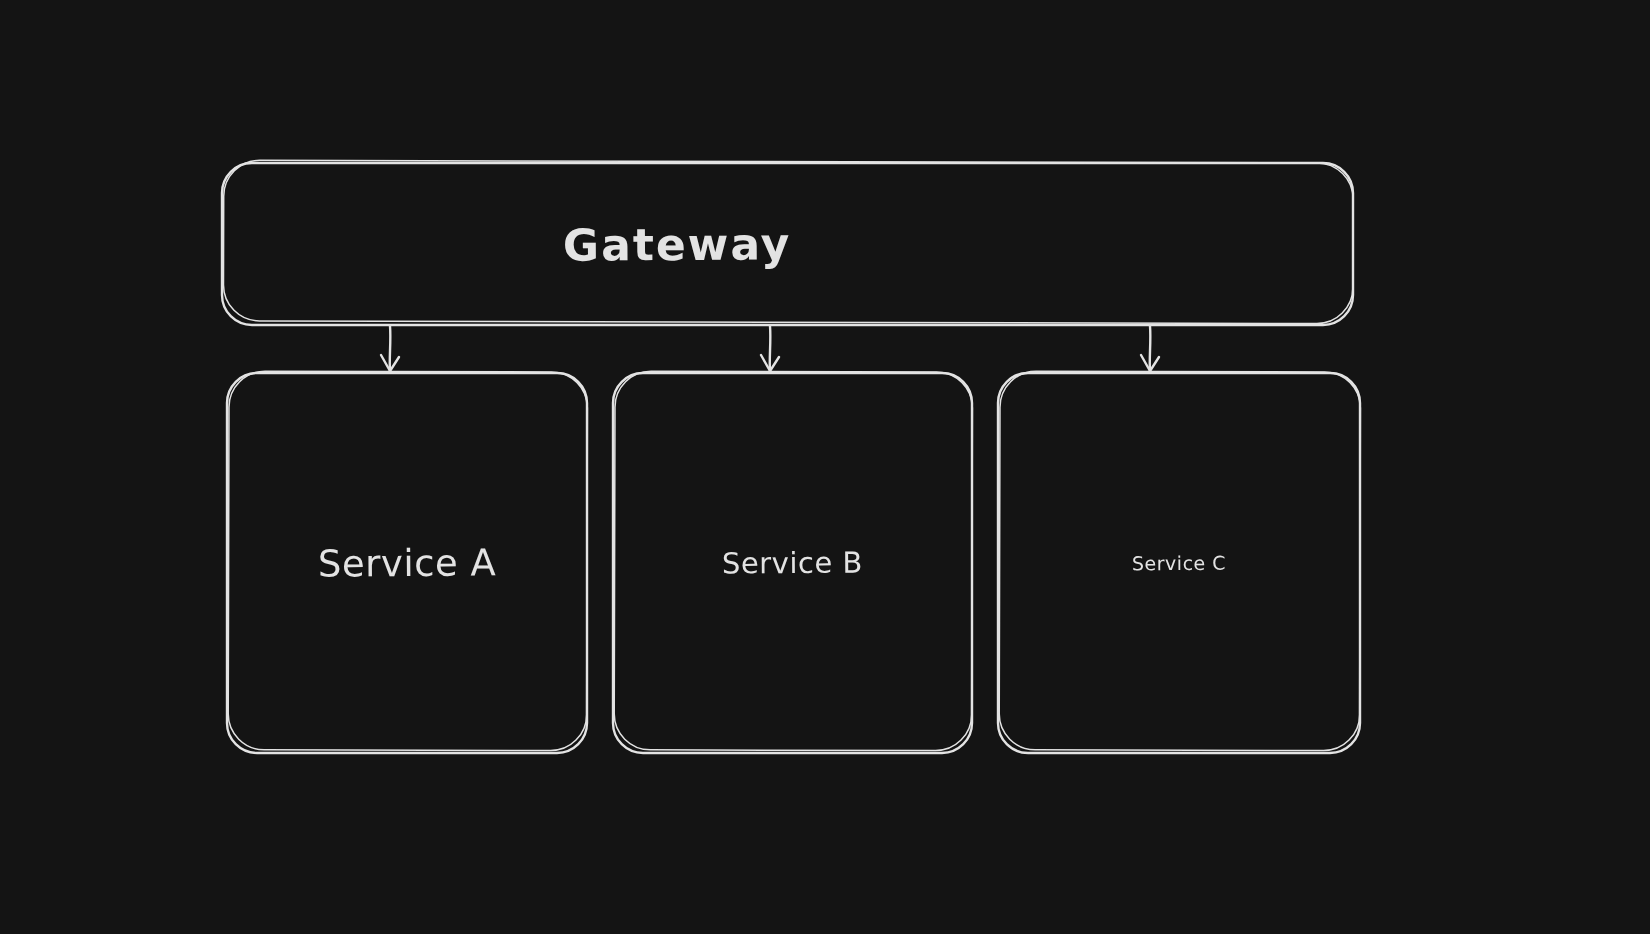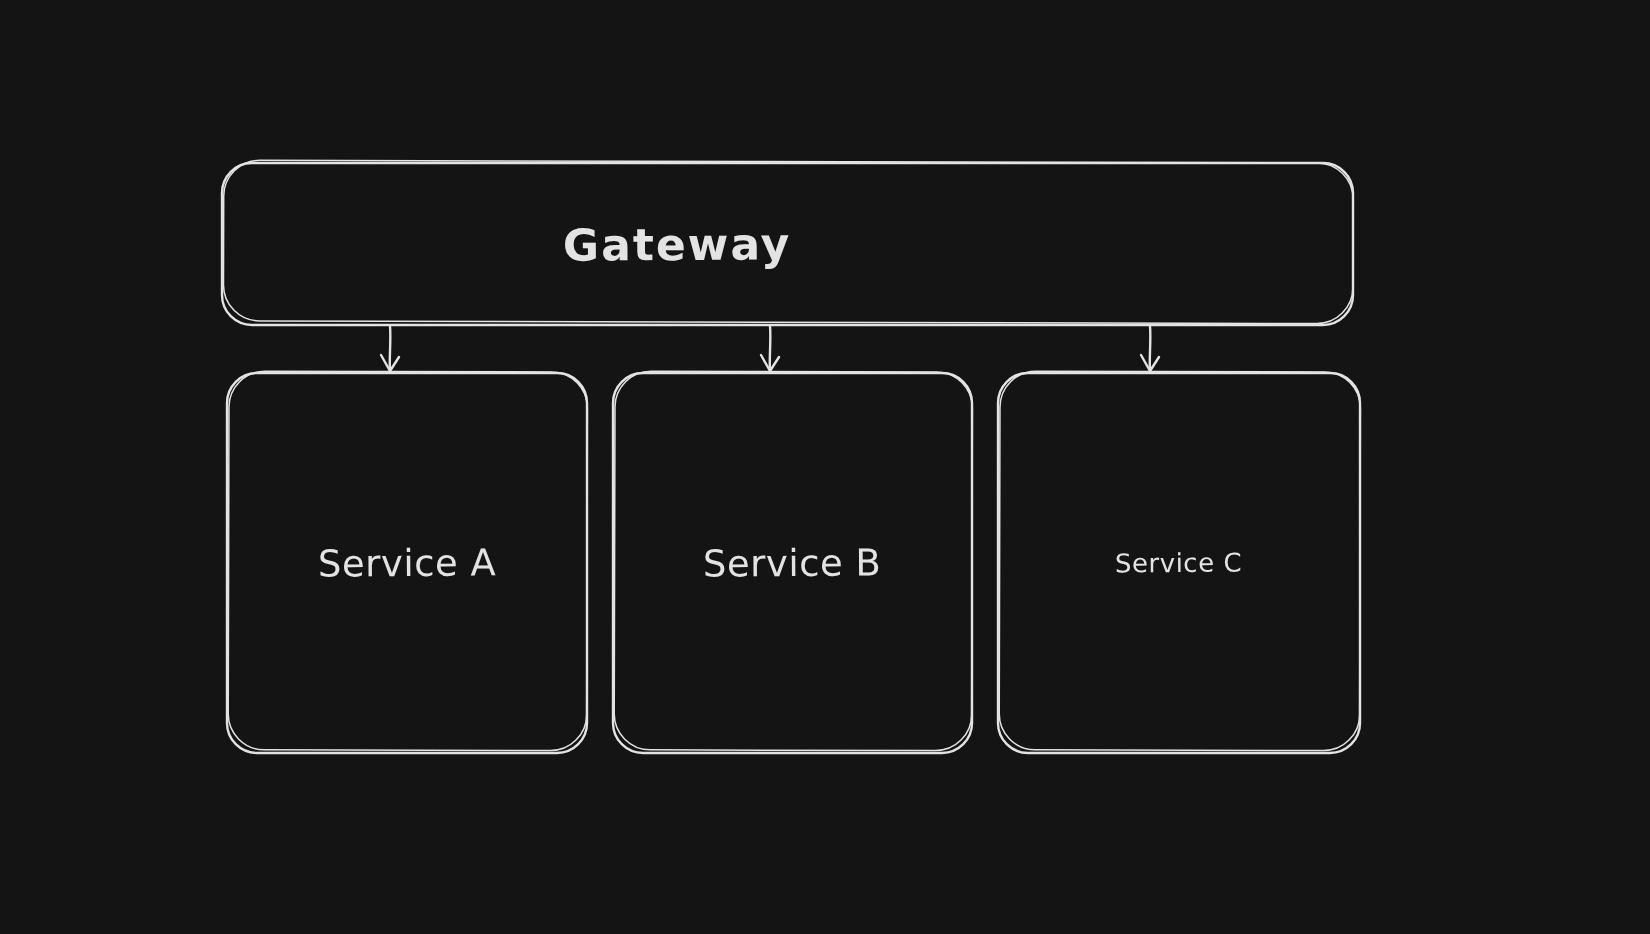--- a/index.html
+++ b/index.html
@@ -70,18 +70,18 @@
       </g>
     </svg>
 
   <div class="node" style="left: 222px; top: 163px; width: 911px; height: 162px; text-align: center;">
     <span class="node-label title" style="font-size: 44px;">Gateway</span>
   </div>
   <div class="node" style="left: 227px; top: 373px; width: 360px; height: 380px;">
     <span class="node-label" style="font-size: 37px;">Service A</span>
   </div>
   <div class="node" style="left: 613px; top: 373px; width: 359px; height: 380px;">
-    <span class="node-label" style="font-size: 37px;">Service B</span>
+    <span class="node-label" style="font-size: 29px;">Service B</span>
   </div>
   <div class="node" style="left: 998px; top: 373px; width: 362px; height: 380px;">
-    <span class="node-label" style="font-size: 26px;">Service C</span>
+    <span class="node-label" style="font-size: 19px;">Service C</span>
   </div>
 </div>
 
 </body></html>

